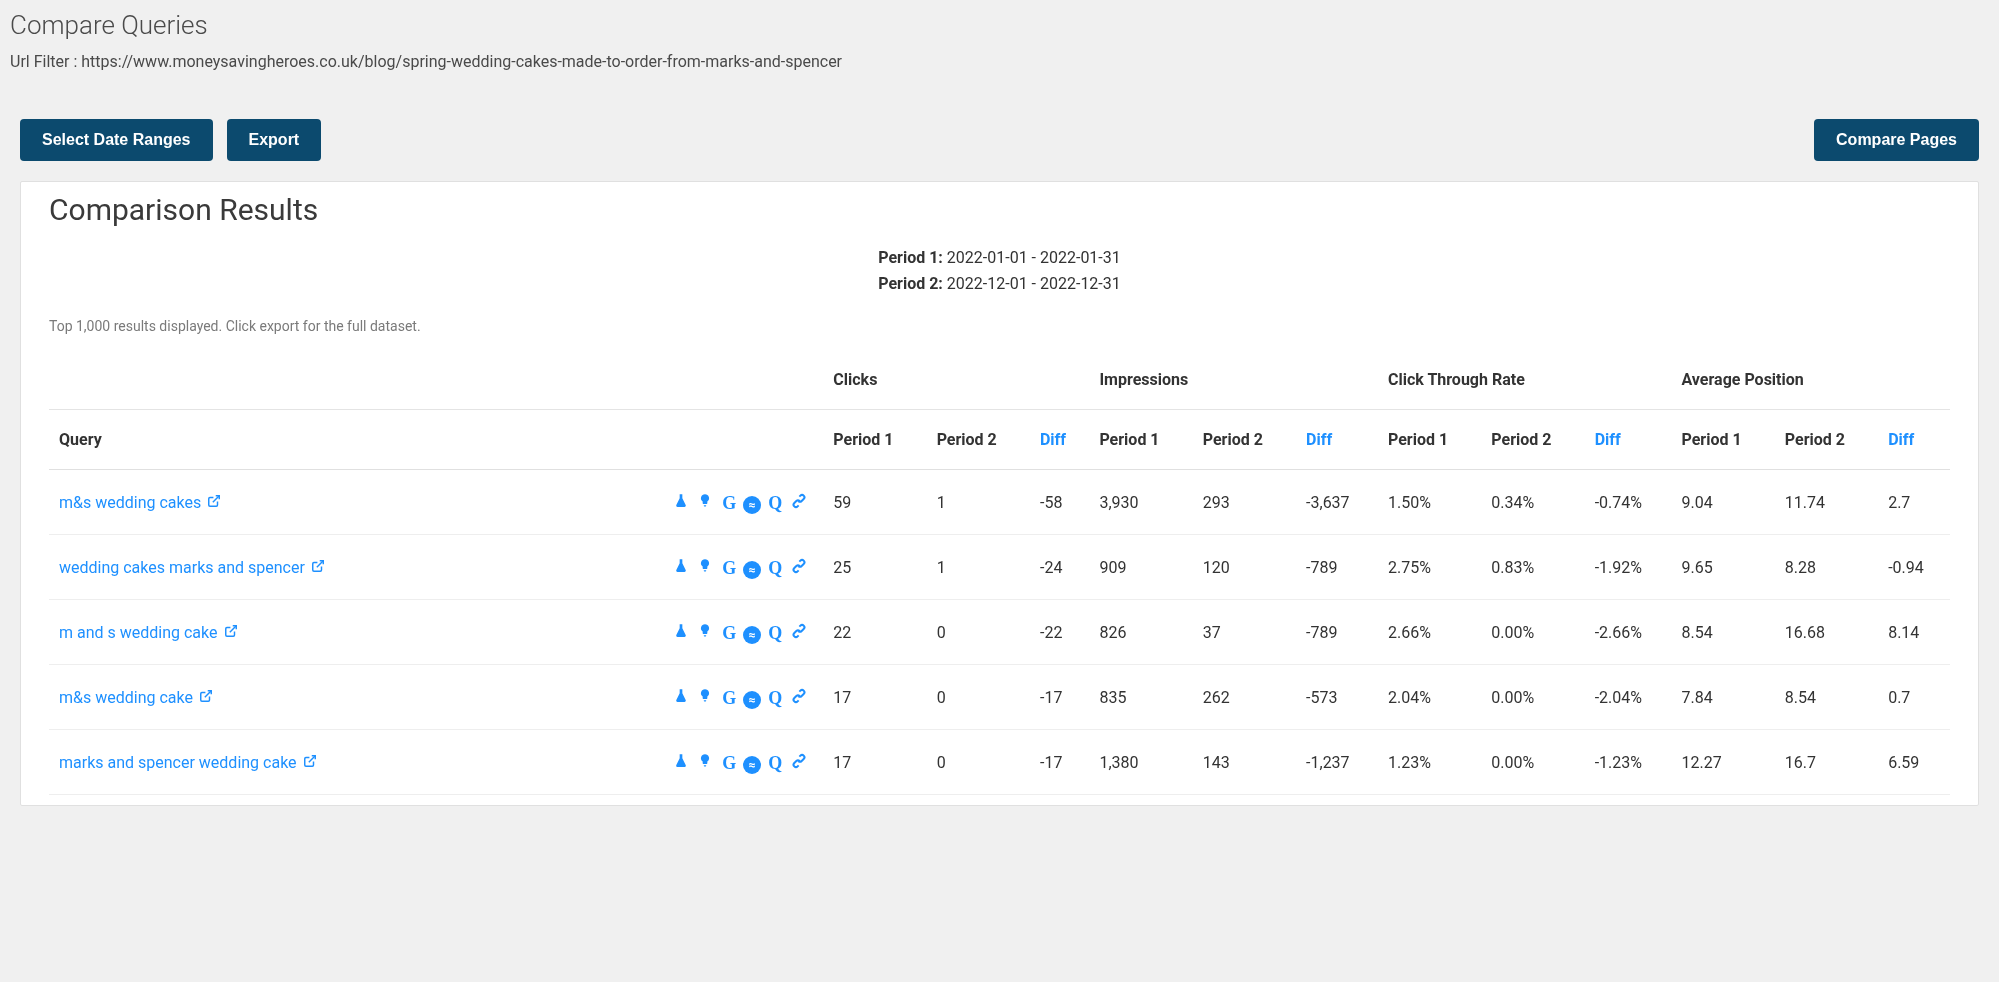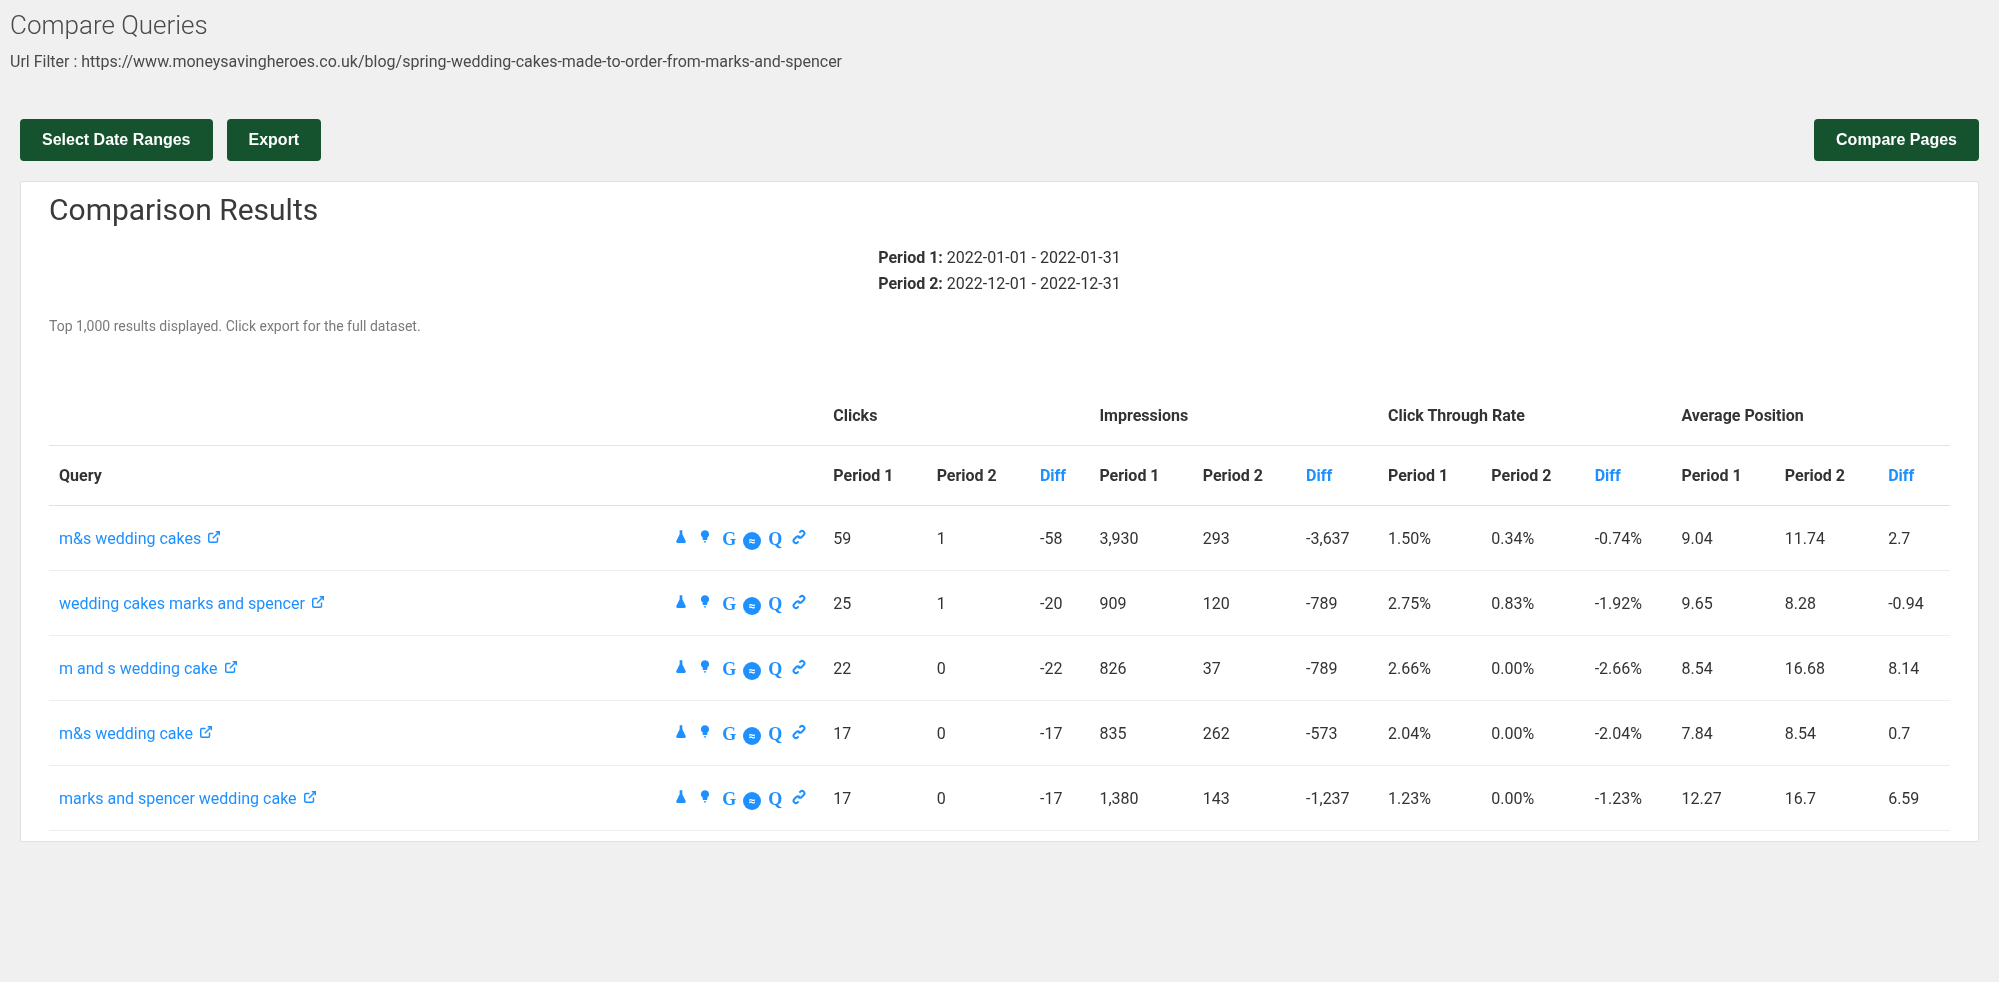--- a/index.html
+++ b/index.html
@@ -1,27 +1,27 @@
 <!DOCTYPE html>
 <html><head>
 <meta charset="utf-8">
 <style>
 * { margin: 0; padding: 0; box-sizing: border-box; }
 body { font-family: -apple-system, BlinkMacSystemFont, "Segoe UI", Roboto, Helvetica, Arial, sans-serif; background: #f0f0f0; color: #333; font-size: 14px; }
 .page { padding: 10px 10px 0 10px; }
 h1 { font-size: 26px; font-weight: 300; color: #4a4a4a; margin-bottom: 12px; }
 .url-filter { font-size: 16px; color: #4a4a4a; margin-bottom: 48px; }
 .toolbar { display: flex; align-items: center; margin: 0 10px 20px 10px; }
-.btn { display: inline-flex; align-items: center; background: #14532d; color: #fff; font-weight: 700; font-size: 16px; padding: 12px 22px; border: none; border-radius: 4px; cursor: pointer; margin-right: 14px; }
+.btn { display: inline-flex; align-items: center; background: #0c4a6e; color: #fff; font-weight: 700; font-size: 16px; padding: 12px 22px; border: none; border-radius: 4px; cursor: pointer; margin-right: 14px; }
 .toolbar .spacer { flex: 1; }
 .card { background: #fff; border: 1px solid #e0e0e0; border-radius: 2px; margin: 0 10px; padding: 10px 28px; }
 .card h2 { font-size: 30px; font-weight: 400; color: #3a3a3a; margin-bottom: 18px; }
 .periods { font-size: 16px; color: #333; line-height: 1.6; margin-bottom: 22px; text-align: center; }
 .periods b { font-weight: 700; }
-.note { color: #7a7a7a; font-size: 14px; margin-bottom: 52px; }
+.note { color: #7a7a7a; font-size: 14px; margin-bottom: 16px; }
 table { width: 100%; border-collapse: collapse; }
 th, td { text-align: left; padding: 20px 10px; border-bottom: 1px solid #eee; font-size: 16px; white-space: nowrap; }
 thead tr.groups th { border-bottom: 1px solid #e4e4e4; font-weight: 700; }
 thead tr.subhead th { border-bottom: 1px solid #e0e0e0; font-weight: 700; }
 th.diff, td.diff-link { color: #1e90ff; font-weight: 700; cursor: pointer; }
 td.query a { color: #1e90ff; text-decoration: none; font-weight: 400; }
 .ext-icon { margin-left: 6px; display: inline-block; }
 .tool-icons { text-align: center; padding-right: 14px; }
 .tool-icons span { display: inline-flex; align-items: center; justify-content: center; width: 20px; height: 20px; margin-left: 4px; color: #1e90ff; cursor: pointer; }
 .tool-icons .circle { background: #1e90ff; color: #fff; border-radius: 50%; width: 18px; height: 18px; font-weight: 900; font-size: 12px; }
@@ -143,21 +143,21 @@
                 <svg width="14" height="18" viewBox="0 0 24 24" fill="#1e90ff">
                   <path d="M12 2a7 7 0 0 0-4 12.7V17a2 2 0 0 0 2 2h4a2 2 0 0 0 2-2v-2.3A7 7 0 0 0 12 2zM10 21h4v1a1 1 0 0 1-1 1h-2a1 1 0 0 1-1-1v-1z"></path>
                 </svg>
               </span><span class="g-letter">G</span><span class="circle">≈</span><span class="q-letter">Q</span><span>
                 <svg width="16" height="16" viewBox="0 0 24 24" fill="#1e90ff">
                   <path d="M10 13a5 5 0 0 0 7.07 0l3-3a5 5 0 1 0-7.07-7.07l-1.5 1.5 2.12 2.12 1.5-1.5a2 2 0 1 1 2.83 2.83l-3 3a2 2 0 0 1-2.83 0L10 13zm4-2a5 5 0 0 0-7.07 0l-3 3a5 5 0 1 0 7.07 7.07l1.5-1.5-2.12-2.12-1.5 1.5a2 2 0 1 1-2.83-2.83l3-3a2 2 0 0 1 2.83 0L14 11z"></path>
                 </svg>
               </span></td>
             <td>25</td>
             <td>1</td>
-            <td>-20</td>
+            <td>-24</td>
             <td>909</td>
             <td>120</td>
             <td>-789</td>
             <td>2.75%</td>
             <td>0.83%</td>
             <td>-1.92%</td>
             <td>9.65</td>
             <td>8.28</td>
             <td>-0.94</td>
           </tr>

